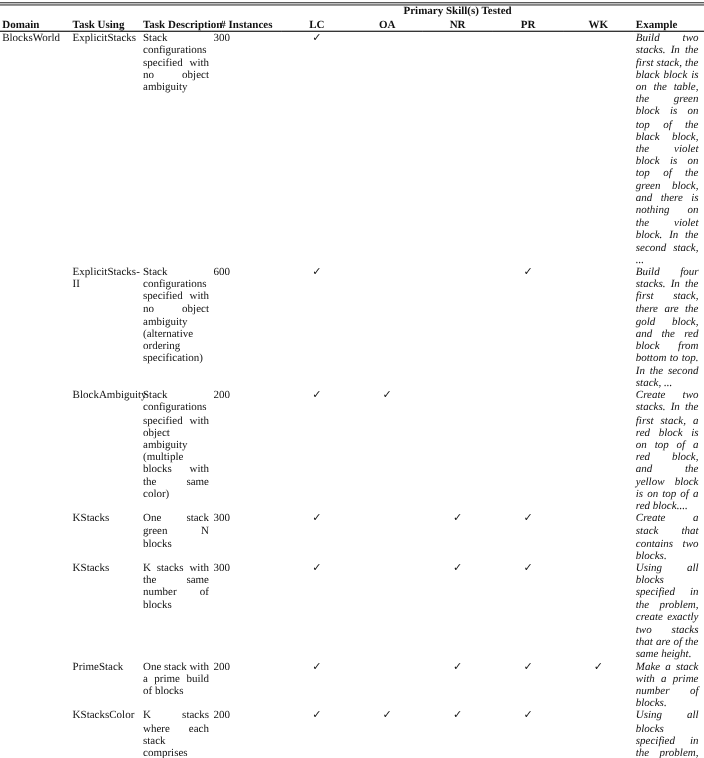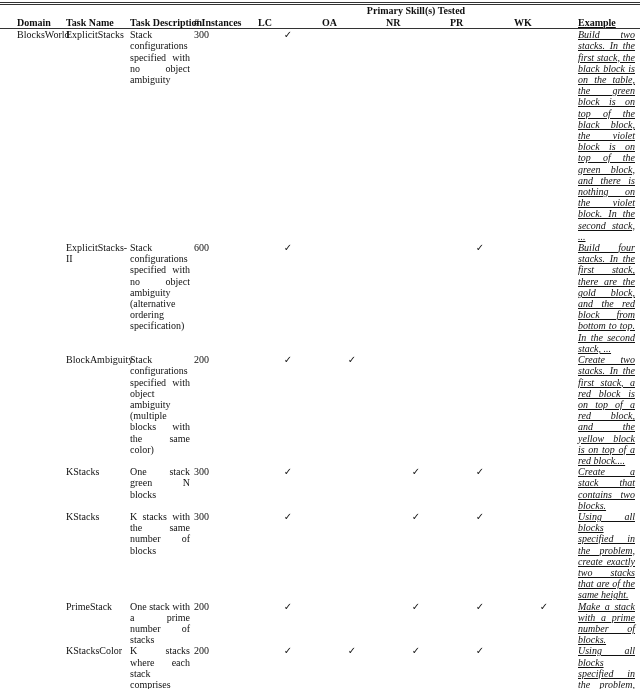--- a/index.html
+++ b/index.html
@@ -2,47 +2,47 @@
 <html><head>
 <meta charset="utf-8">
 <style>
   html, body { margin:0; padding:0; background:#fff; }
   body { width:640px; height:689px; overflow:hidden; font-family:"Liberation Serif","DejaVu Serif",serif; color:#111; }
   .wrap { position:relative; width:640px; }
   .topline { position:absolute; left:0; right:0; top:2px; border-top:1px solid #333; border-bottom:1px solid #333; height:1px; }
   table { position:absolute; top:5px; left:0; width:640px; border-collapse:collapse; table-layout:fixed; font-size:10px; line-height:11.2px; }
   th { font-weight:bold; text-align:left; padding:0 2px; white-space:nowrap; }
   td { vertical-align:top; padding:0 2px; }
-  .c-dom { width:72px; padding-left:17px; }
+  .c-dom { width:72px; padding-left:2px; }
   .c-name { width:80px; }
   .c-desc { width:92px; text-align:justify; }
   .c-inst { width:92px; }
   .c-sk { width:25px; text-align:center; }
-  .c-ex { text-align:justify; font-style:italic; padding-right:5px;text-decoration:underline; }
+  .c-ex { text-align:justify; font-style:italic; padding-right:5px; }
   tr.hdr1 th { text-align:center; height:11px; }
   tr.hdr2 th { border-bottom:1px solid #333; height:12px; }
-  tr.hdr2 th.c-sk { text-align:left; }
-  tr.hdr2 th.c-inst { }
+  tr.hdr2 th.c-sk { text-align:center; }
+  tr.hdr2 th.c-inst { text-align:center; }
   .chk { font-size:10px; }
 </style>
 </head>
 <body>
 
 <div class="wrap">
   <div class="topline"></div>
   <table>
     <thead>
       <tr class="hdr1">
         <th colspan="4"></th>
         <th colspan="5">Primary Skill(s) Tested</th>
         <th></th>
       </tr>
       <tr class="hdr2">
         <th class="c-dom">Domain</th>
-        <th class="c-name">Task Name</th>
+        <th class="c-name">Task Using</th>
         <th class="c-desc">Task Description</th>
         <th class="c-inst"># Instances</th>
         <th class="c-sk">LC</th>
         <th class="c-sk">OA</th>
         <th class="c-sk">NR</th>
         <th class="c-sk">PR</th>
         <th class="c-sk">WK</th>
         <th class="c-ex" style="font-style:normal">Example</th>
       </tr>
     </thead>
@@ -103,21 +103,21 @@
           <td class="c-sk"><span class="chk">✓</span></td>
           <td class="c-sk"></td>
           <td class="c-sk"><span class="chk">✓</span></td>
           <td class="c-sk"><span class="chk">✓</span></td>
           <td class="c-sk"></td>
           <td class="c-ex"><span>Using all blocks specified in the problem, create exactly two stacks that are of the same height.</span></td>
         </tr>
         <tr>
           <td class="c-dom"></td>
           <td class="c-name">PrimeStack</td>
-          <td class="c-desc">One stack with a prime number of stacks</td>
+          <td class="c-desc">One stack with a prime build of blocks</td>
           <td class="c-inst">200</td>
           <td class="c-sk"><span class="chk">✓</span></td>
           <td class="c-sk"></td>
           <td class="c-sk"><span class="chk">✓</span></td>
           <td class="c-sk"><span class="chk">✓</span></td>
           <td class="c-sk"><span class="chk">✓</span></td>
           <td class="c-ex"><span>Make a stack with a prime number of blocks.</span></td>
         </tr>
         <tr>
           <td class="c-dom" style="padding-bottom: 6px;"></td>

